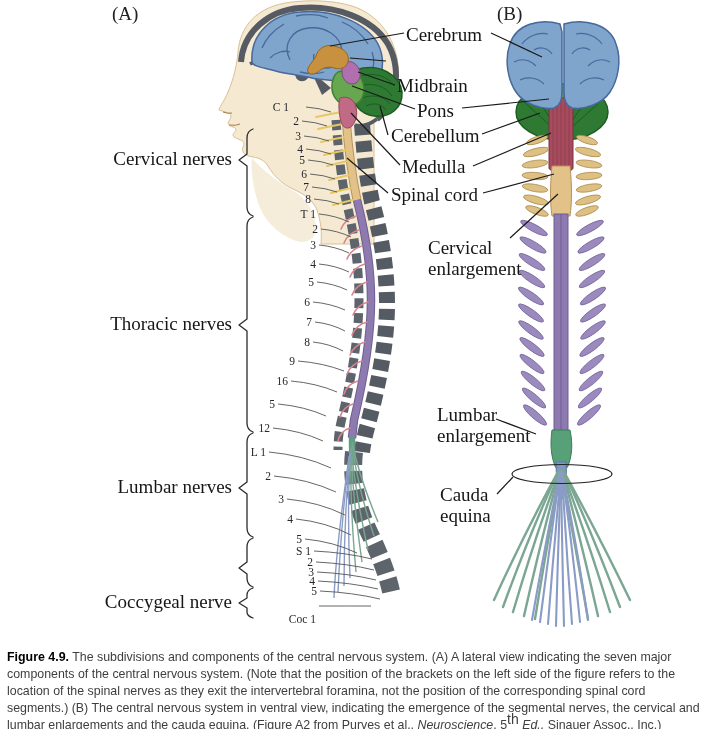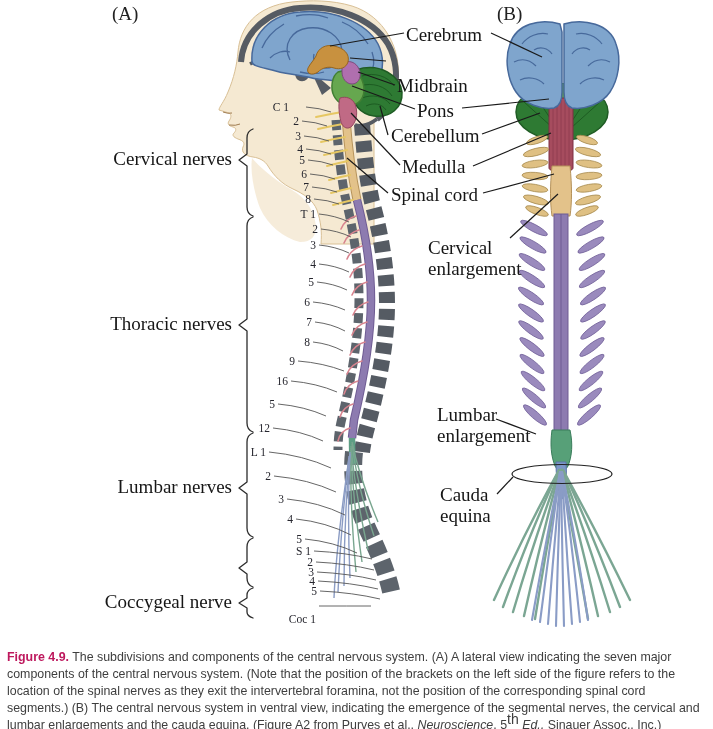--- a/index.html
+++ b/index.html
@@ -7,21 +7,21 @@
          font-family:"Liberation Serif",serif;}
   svg{position:absolute;left:0;top:0;}
   .lbl{position:absolute;color:#161616;font-size:19px;line-height:21px;white-space:nowrap;}
   .lbl.wrap{white-space:normal;}
   .panel-lbl{position:absolute;color:#222;font-size:19px;}
   .grp{position:absolute;color:#161616;font-size:19px;text-align:right;width:200px;}
   .vnum{position:absolute;color:#26262e;font-size:11.5px;line-height:11px;text-align:right;}
   .caption{position:absolute;left:7px;top:649px;width:700px;
            font-family:"Liberation Sans",sans-serif;font-size:12.4px;line-height:16.9px;
            color:#3e3e3e;text-align:left;}
-  .cap-lead{font-weight:bold;color:#be185d;}
+  .cap-lead{font-weight:bold;color:#000000;}
   .cap-italic{font-style:italic;}
   .cap-sup{font-size:14px;vertical-align:super;line-height:0;}
 </style>
 </head>
 <body>
 
 <div class="stage">
 
   <svg id="art" width="713" height="645" viewBox="0 0 713 645">
 

